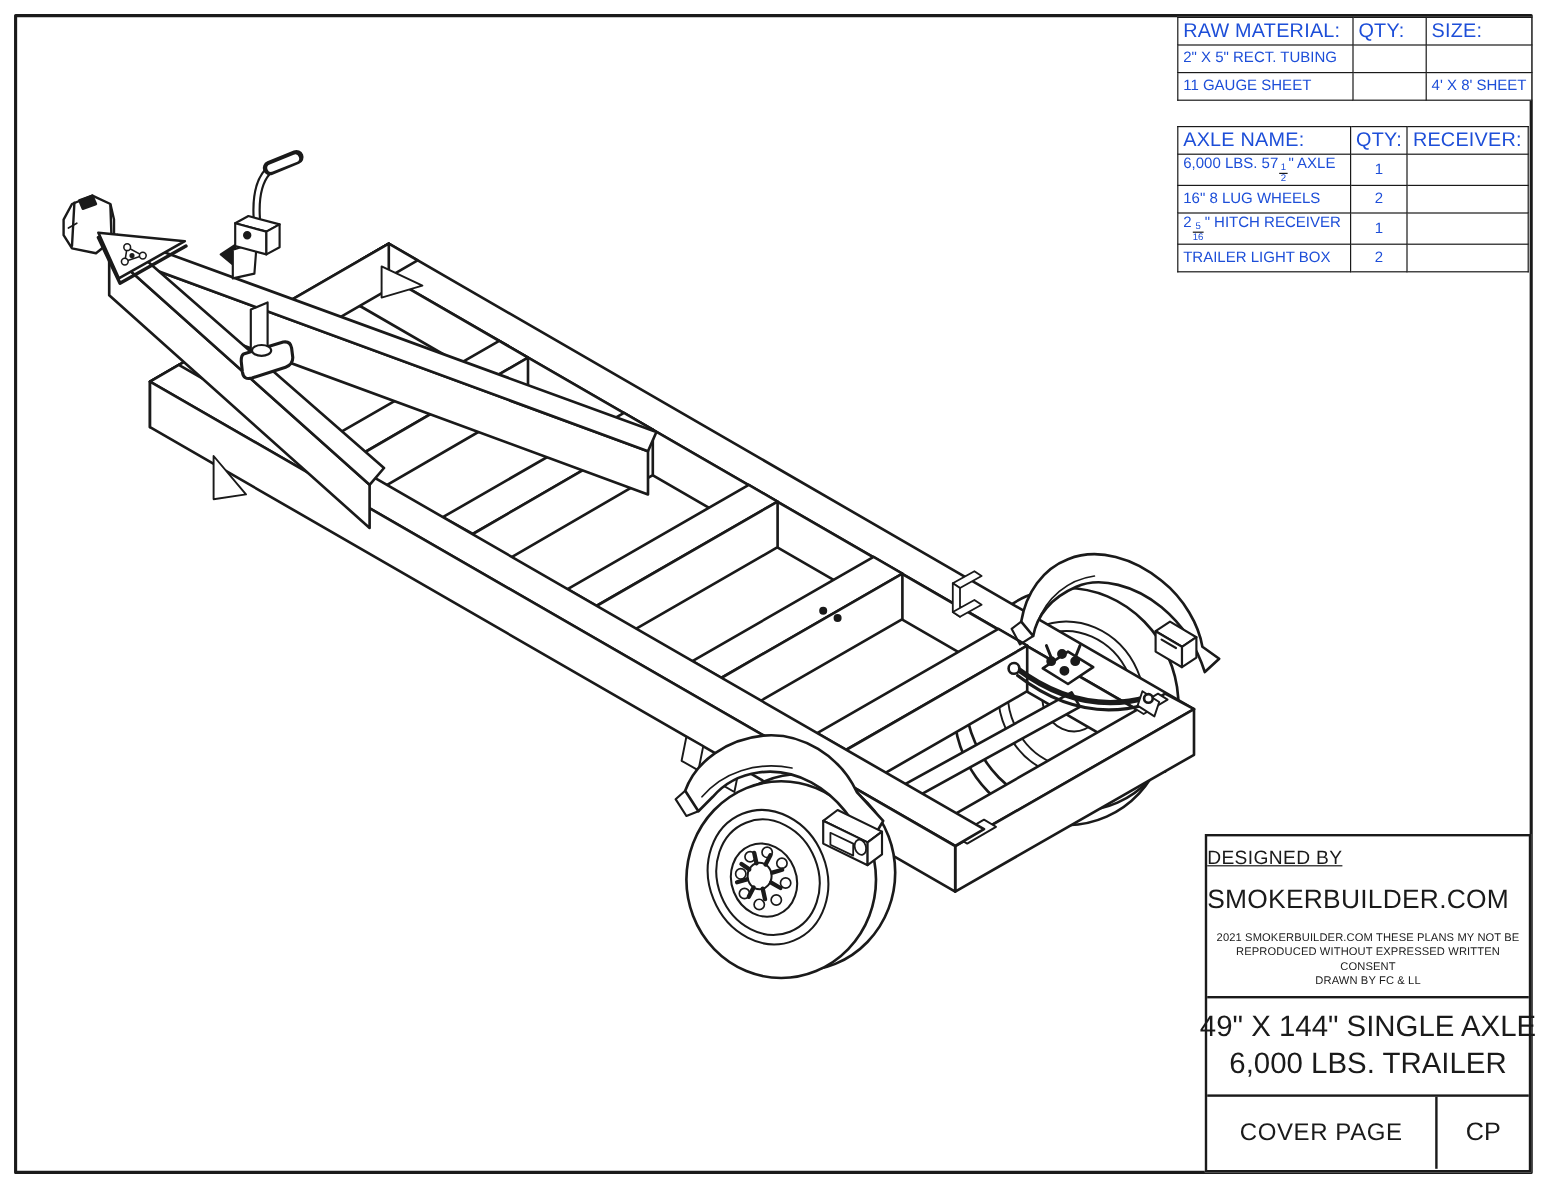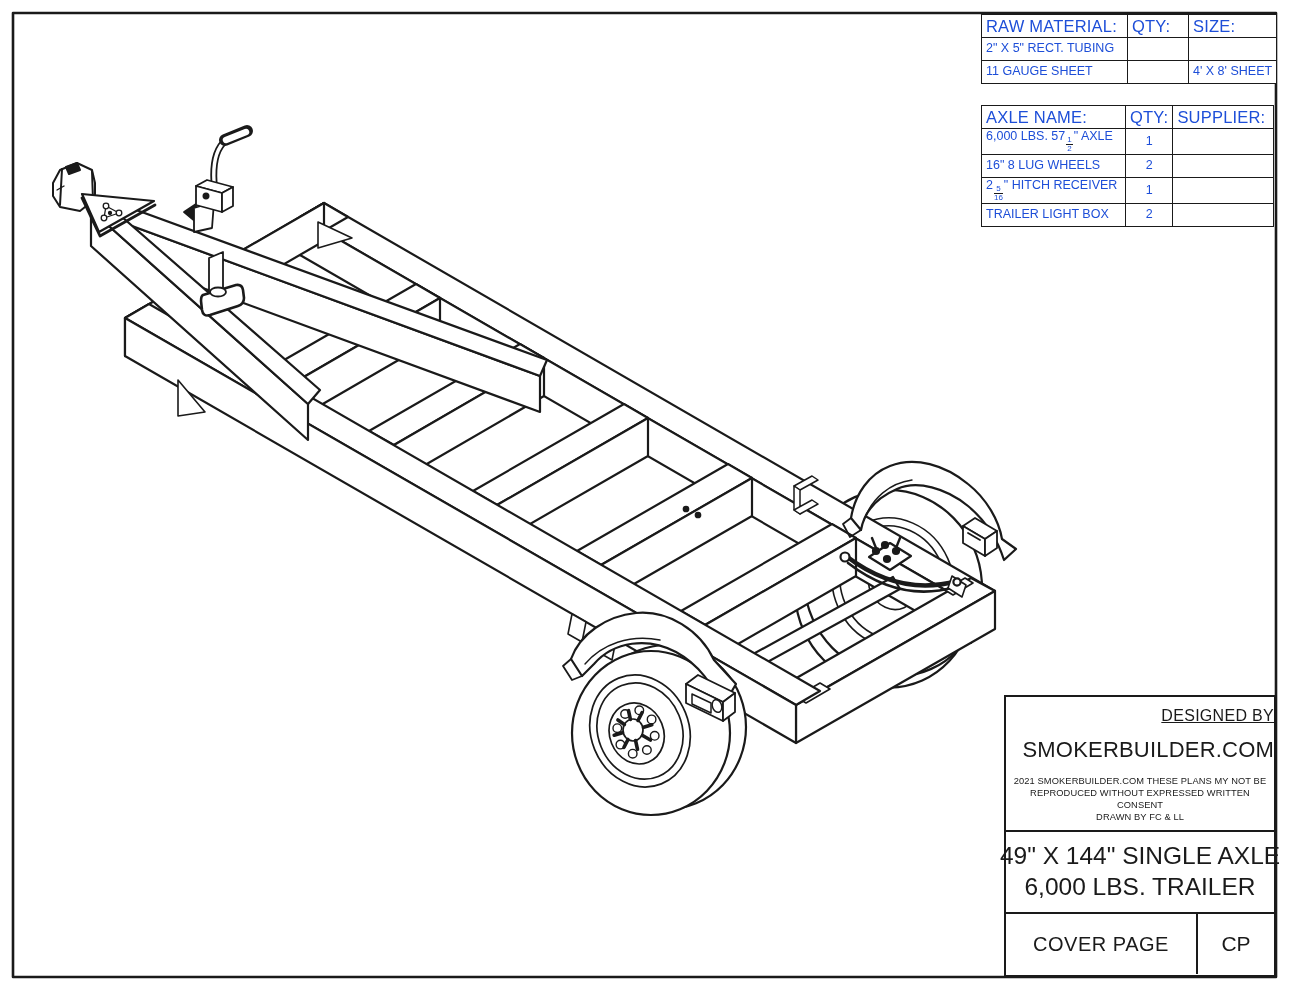--- a/index.html
+++ b/index.html
@@ -17,21 +17,21 @@
   #parts-table{left:981px;top:105px;}
   #parts-table .c1{width:135px;} #parts-table .c2{width:37px;} #parts-table .c3{width:92px;}
   .frac{display:inline-flex;flex-direction:column;vertical-align:-2px;line-height:1;
         font-size:8px;text-align:center;margin:0 1px;}
   .frac .num{border-bottom:1px solid #1a1a1a;padding:0 1px;}
   .frac .num:empty{border-bottom:none;}
   
   .titleblock{position:absolute;left:1004px;top:695px;width:272px;height:282px;
               border:2.4px solid #1a1a1a;box-sizing:border-box;background:#fff;}
   .tb-sec1{height:135px;border-bottom:2.4px solid #1a1a1a;box-sizing:border-box;
-           display:flex;flex-direction:column;align-items:flex-end;padding-top:10px;}
+           display:flex;flex-direction:column;align-items:flex-start;padding-top:10px;}
   .tb-designed{font-size:16px;text-decoration:underline;letter-spacing:.3px;}
   .tb-company{font-size:22px;margin-top:12px;letter-spacing:.2px;white-space:nowrap;}
   .tb-copy{margin-top:12px;font-size:9.3px;text-align:center;line-height:1.3;letter-spacing:.1px;}
   .tb-sec2{height:82px;border-bottom:2.4px solid #1a1a1a;box-sizing:border-box;
            display:flex;flex-direction:column;justify-content:center;align-items:center;}
   .tb-title{font-size:24.5px;line-height:1.25;white-space:nowrap;}
   .tb-sec3{height:60px;display:flex;}
   .tb-page{flex:1;border-right:2.4px solid #1a1a1a;display:flex;align-items:center;
            justify-content:center;font-size:20px;letter-spacing:.5px;}
   .tb-code{width:76px;display:flex;align-items:center;justify-content:center;font-size:21px;}
@@ -244,21 +244,21 @@
     <td>4' X 8' SHEET</td>
   </tr>
 </tbody>
     </table>
 
 <table class="tbl" id="parts-table">
   <tbody>
         <tr>
     <td class="hd c1">AXLE NAME:</td>
     <td class="hd c2">QTY:</td>
-    <td class="hd c3">SUPPLIER:</td>
+    <td class="hd c3">RECEIVER:</td>
   </tr>
   <tr>
     <td><span>6,000 LBS. 57</span><span class="frac">
               <span class="num">1</span>
               <span class="den">2</span>
             </span><span>" AXLE</span></td>
     <td class="qty">1</td>
     <td></td>
   </tr>
   <tr>

